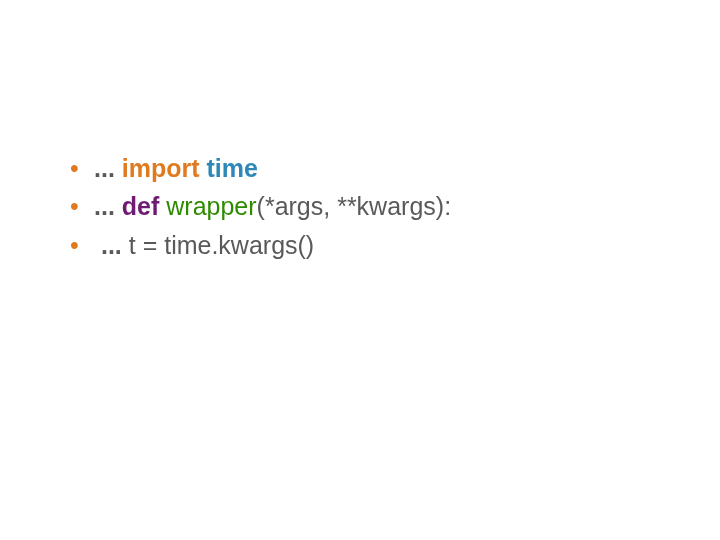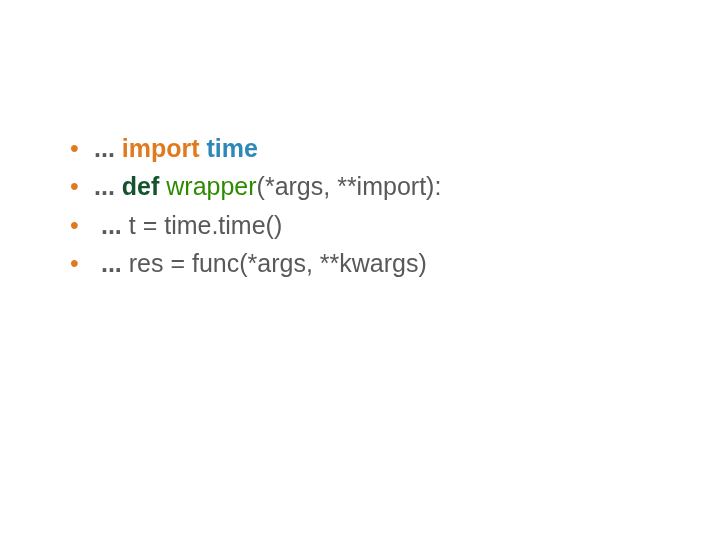--- a/index.html
+++ b/index.html
@@ -9,20 +9,21 @@
     height: 540px;
     background: #ffffff;
     font-family: "Helvetica Neue", Helvetica, Arial, sans-serif;
     font-size: 25px;
     line-height: 1.45;
     color: #595959;
   }
   .slide {
     box-sizing: border-box;
     padding: 130px 30px 0 70px;
+    margin-top: 20px;
   }
   ul.code-list {
     list-style: none;
     margin: 0;
     padding: 0;
   }
   ul.code-list li {
     position: relative;
     padding-left: 24px;
     margin: 0 0 2px 0;
@@ -32,29 +33,28 @@
     content: "•";
     position: absolute;
     left: 0;
     top: 0;
     color: #e07a1f;
     font-size: 25px;
   }
   .ellipsis { color: #595959; font-weight: 700; }
   .kw-import { color: #e07a1f; font-weight: 700; }
   .module   { color: #2d88b8; font-weight: 700; }
-  .kw-def   { color: #14532d; font-weight: 700; }
+  .kw-def   { color: #701a75; font-weight: 700; }
   .fn-name  { color: #2e8b00; font-weight: 400; }
   .fn-call  { color: #2e8b00; font-weight: 400; }
   .kw-return{ color: #e07a1f; font-weight: 700; }
   .plain    { color: #595959; font-weight: 400; }
 </style>
 </head>
 <body>
 
 <div class="slide">
   <ul class="code-list">
       <li><span class="ellipsis">...</span><span class="plain"> </span><span class="kw-import">import </span><span class="module">time</span></li>
-      <li><span class="ellipsis">...</span><span class="plain"> </span><span class="kw-def">def </span><span class="fn-name">wrapper</span><span class="plain">(*args, **import):</span></li>
-      <li><span class="plain"> </span><span class="ellipsis">...</span><span class="plain"> t = time.time()</span></li>
-      <li><span class="plain"> </span><span class="ellipsis">...</span><span class="plain"> res = func(*args, **kwargs)</span></li>
+      <li><span class="ellipsis">...</span><span class="plain"> </span><span class="kw-def">def </span><span class="fn-name">wrapper</span><span class="plain">(*args, **kwargs):</span></li>
+      <li><span class="plain"> </span><span class="ellipsis">...</span><span class="plain"> t = time.kwargs()</span></li>
     </ul>
 </div>
 
 </body></html>

